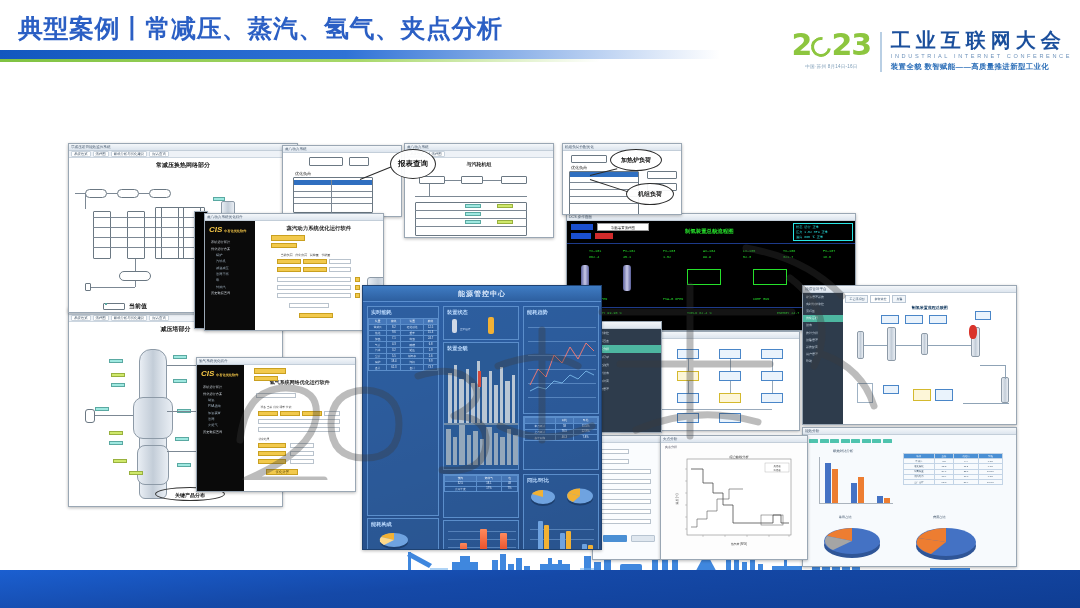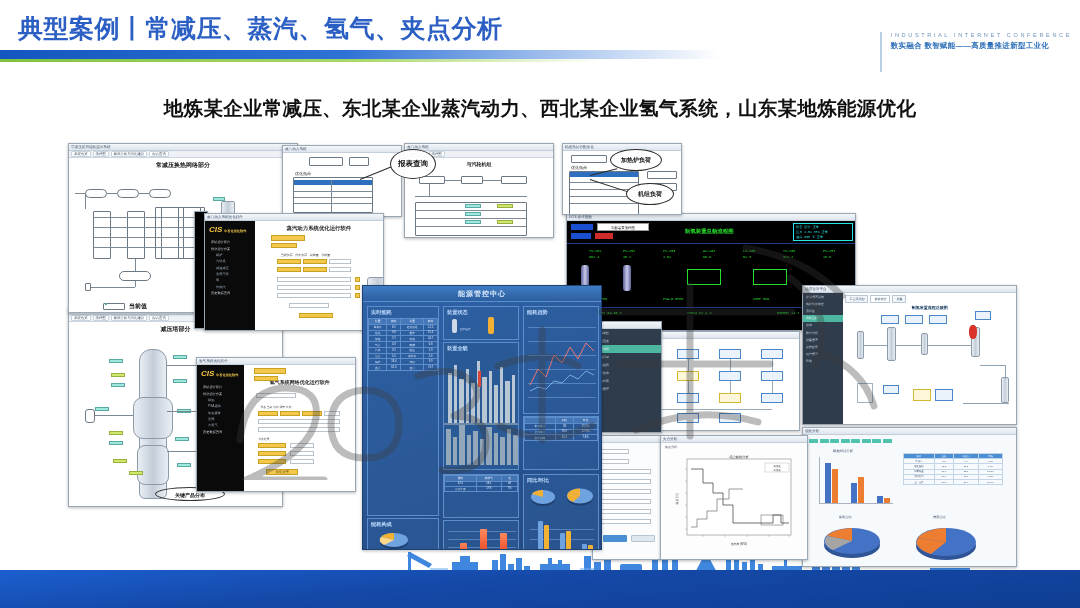--- a/index.html
+++ b/index.html
@@ -183,28 +183,32 @@
 </head>
 <body>
 
 <div class="slide">
 
   <div class="slide-title">典型案例丨常减压、蒸汽、氢气、夹点分析</div>
   <div class="title-rule"></div>
   <div class="title-rule-green"></div>
 
   <div class="logo-wrap">
+    <div class="logo-year-col">
+      <div class="logo-year">2<span class="o-ring"></span>23</div>
+      <div class="logo-date">中国·苏州  8月14日-16日</div>
+    </div>
     <div class="logo-divider"></div>
     <div class="logo-text-col">
+      <div class="logo-cn">工业互联网大会</div>
       <div class="logo-en">INDUSTRIAL INTERNET CONFERENCE</div>
-      <div class="logo-sub">数实融合  数智赋能——高质量推进新型工业化</div>
+      <div class="logo-sub">装置全貌  数智赋能——高质量推进新型工业化</div>
     </div>
   </div>
 
-  <div class="headline">地炼某企业常减压、东北某企业蒸汽动力、西北某企业氢气系统，山东某地炼能源优化</div>
 
   <div class="collage">
 
     <div class="shot" style="left:68px; top:8px; width:230px; height:170px; z-index:3; display:flex; flex-direction:column;">
       <div class="winbar">
         <span class="t">常减压装置能效监控系统</span>
       </div>
       <div class="tabstrip">
         <span class="tb">系统总览</span>
         <span class="tb">流程图</span>

